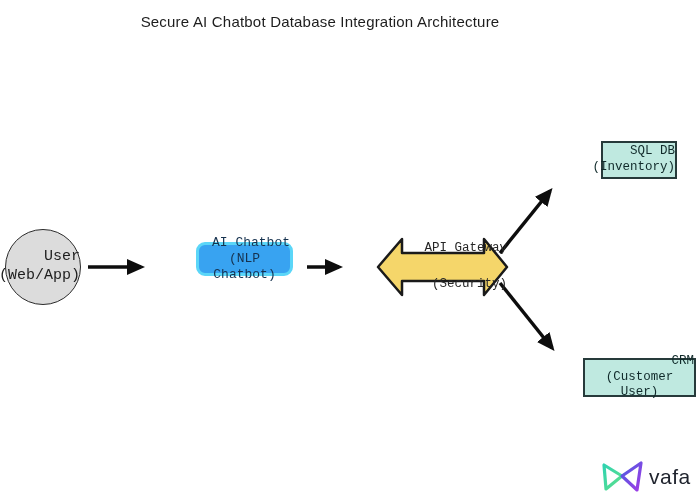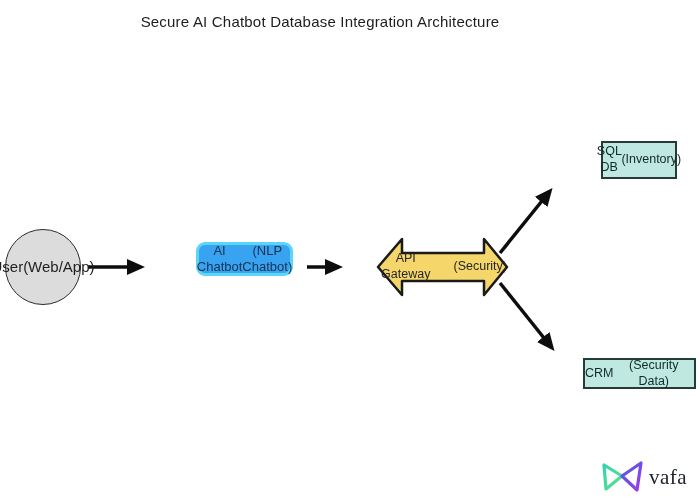--- a/index.html
+++ b/index.html
@@ -12,22 +12,22 @@
   html,body{margin:0;padding:0;background:#ffffff;}
   #canvas{
     position:relative;width:700px;height:500px;background:#ffffff;overflow:hidden;
     font-family:"Liberation Sans", sans-serif;
   }
   .title{
     position:absolute;left:0;top:13px;width:640px;text-align:center;
     font-size:15px;font-weight:500;color:var(--title-text);letter-spacing:.2px;
   }
   .node{
-    position:absolute;display:flex;flex-direction:row;align-items:center;justify-content:center;
-    text-align:center;box-sizing:border-box;line-height:1.25;
+    position:absolute;display:flex;flex-direction:column;align-items:flex-end;justify-content:center;
+    text-align:center;box-sizing:border-box;line-height:1.25;font-family:Liberation Mono, monospace;
   }
   .node span{display:block;}
   .user-circle{
     left:5px;top:229px;width:76px;height:76px;border-radius:50%;
     background:var(--user-fill);border:1.5px solid var(--user-border);
     font-size:15px;color:var(--user-text);
   }
   .chatbot-box{
     left:196px;top:242px;width:97px;height:34px;border-radius:9px;
     background:var(--chatbot-fill);border:3px solid var(--chatbot-border);
@@ -35,31 +35,31 @@
   }
   .gateway-label{
     left:378px;top:240px;width:129px;height:54px;
     font-size:12.5px;color:var(--gateway-text);pointer-events:none;gap:20px;
   }
   .db-box{
     background:var(--db-fill);border:2px solid var(--db-border);
     font-size:12.5px;color:var(--db-text);
   }
   .sqldb-box{left:601px;top:141px;width:76px;height:38px;}
-  .crm-box{left:583px;top:358px;width:113px;height:31px;}
+  .crm-box{left:583px;top:358px;width:113px;height:39px;}
   #connector-layer{position:absolute;left:0;top:0;width:700px;height:500px;}
   #connector-layer line{stroke:var(--arrow);stroke-width:3.5;}
   #connector-layer .gw{fill:var(--gateway-fill);stroke:var(--gateway-border);stroke-width:2.5;stroke-linejoin:round;}
   #arrowhead path{fill:var(--arrow);}
   .logo{
     position:absolute;left:601px;top:458px;width:97px;height:38px;
     display:flex;align-items:center;
   }
   .logo-text{
-    font-size:21px;color:var(--logo-text);letter-spacing:.5px;margin-left:4px;font-family:Liberation Serif, serif;
+    font-size:21px;color:var(--logo-text);letter-spacing:.5px;margin-left:4px;
   }
 </style>
 </head>
 <body>
 
 <div id="canvas">
 
   <div class="title">Secure AI Chatbot Database Integration Architecture</div>
 
   <svg id="connector-layer" viewBox="0 0 700 500" xmlns="http://www.w3.org/2000/svg">
@@ -100,21 +100,21 @@
     <span>(Security)</span>
   </div>
 
   <div class="node db-box sqldb-box">
     <span>SQL DB</span>
     <span>(Inventory)</span>
   </div>
 
   <div class="node db-box crm-box">
     <span>CRM</span>
-    <span>(Security Data)</span>
+    <span>(Customer User)</span>
   </div>
 
   <div class="logo">
     <svg width="44" height="34" viewBox="0 0 44 34">
       <path d="M21,16 L3,5 L5,29 Z" fill="none" stroke="url(#lg2L)" stroke-width="3.2" stroke-linejoin="round"></path>
       <path d="M21,16 L40,3 L36,30 Z" fill="none" stroke="url(#lg2R)" stroke-width="3.2" stroke-linejoin="round"></path>
       <defs>
         <linearGradient id="lg2L" x1="0" y1="0" x2="1" y2="1">
           <stop offset="0" stop-color="#31d3b0"></stop>
             <stop offset="1" stop-color="#5fe08a"></stop>

